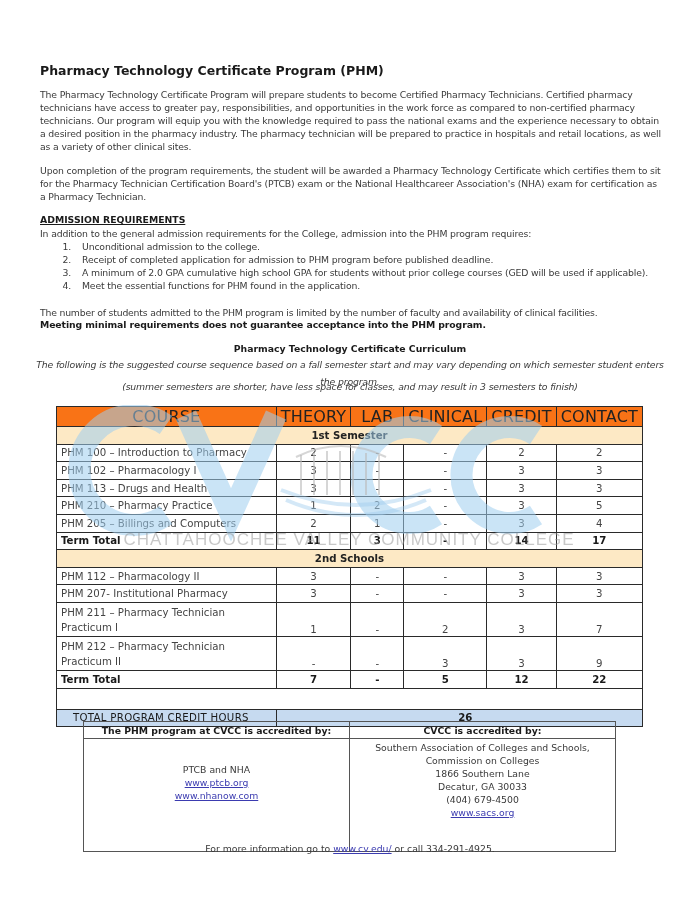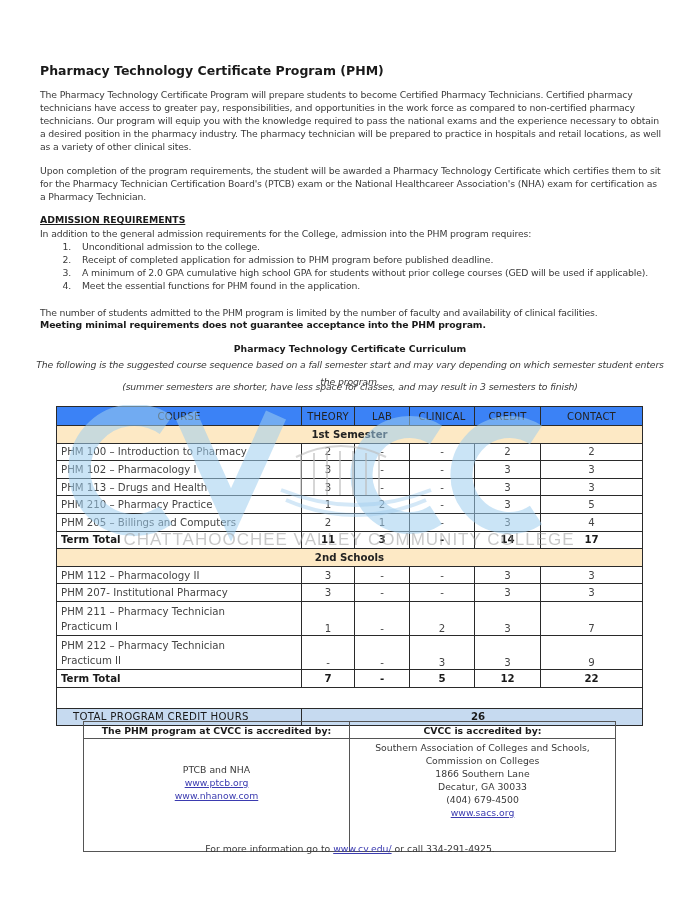--- a/index.html
+++ b/index.html
@@ -18,21 +18,21 @@
   .adm-list .txt { flex:1; }
   .adm-limit { position:absolute; left:40px; top:306px; font-size:9.3px; line-height:13px; letter-spacing:-0.2px; width:640px; }
   .adm-warn { position:absolute; left:40px; top:319px; font-size:9.3px; font-weight:bold; color:#1a1a1a; letter-spacing:-0.1px; }
   .cur-title { position:absolute; left:0; width:700px; top:343px; text-align:center; font-size:9.3px; font-weight:bold; color:#1a1a1a; }
   .cur-sub { position:absolute; left:30px; width:640px; top:356px; text-align:center; font-size:9.3px; line-height:17px; font-style:italic; letter-spacing:-0.15px; }
   .cur-note { position:absolute; left:0; width:700px; top:381px; text-align:center; font-size:9.3px; font-style:italic; letter-spacing:-0.15px; }
 
   .watermark { position:absolute; left:56px; top:405px; width:587px; height:150px; pointer-events:none; }
   table.cur { position:absolute; left:56px; top:406px; width:587px; border-collapse:collapse; font-size:10.2px; }
   table.cur td { border:1px solid #2a2a2a; padding:0 4px; height:16.6px; color:#444; }
-  table.cur tr.hdr td { background:#3b82f6; text-align:center; color:#222; font-size:10px; letter-spacing:0.2px; height:18px; border-top:1.5px solid #2a2a2a; }
+  table.cur tr.hdr td { background:#f97316; text-align:center; color:#222; font-size:16px; letter-spacing:0.2px; height:18px; border-top:1.5px solid #2a2a2a; }
   table.cur tr.sem td { background:#fde9c5; text-align:center; font-weight:bold; color:#222; }
   table.cur td.num { text-align:center; }
   table.cur tr.total td { font-weight:bold; color:#1a1a1a; }
   table.cur tr.tall td { height:32px; vertical-align:bottom; padding-bottom:1px;margin-left:6px; }
   table.cur tr.tall td.course { line-height:15px; }
   table.cur tr.spacer td { height:20px; border-left:1px solid #2a2a2a; border-right:1px solid #2a2a2a; }
   table.cur tr.grand td { background:#c6daf0; color:#1a1a1a; height:16px;padding-left:16px; }
   table.cur tr.grand td.label { font-weight:normal; letter-spacing:0.3px; }
   table.cur tr.grand td.num { font-weight:bold; }
   .c-course{width:236px;} .c-theory{width:44px;} .c-lab{width:46px;} .c-clin{width:56px;} .c-cred{width:57px;}

